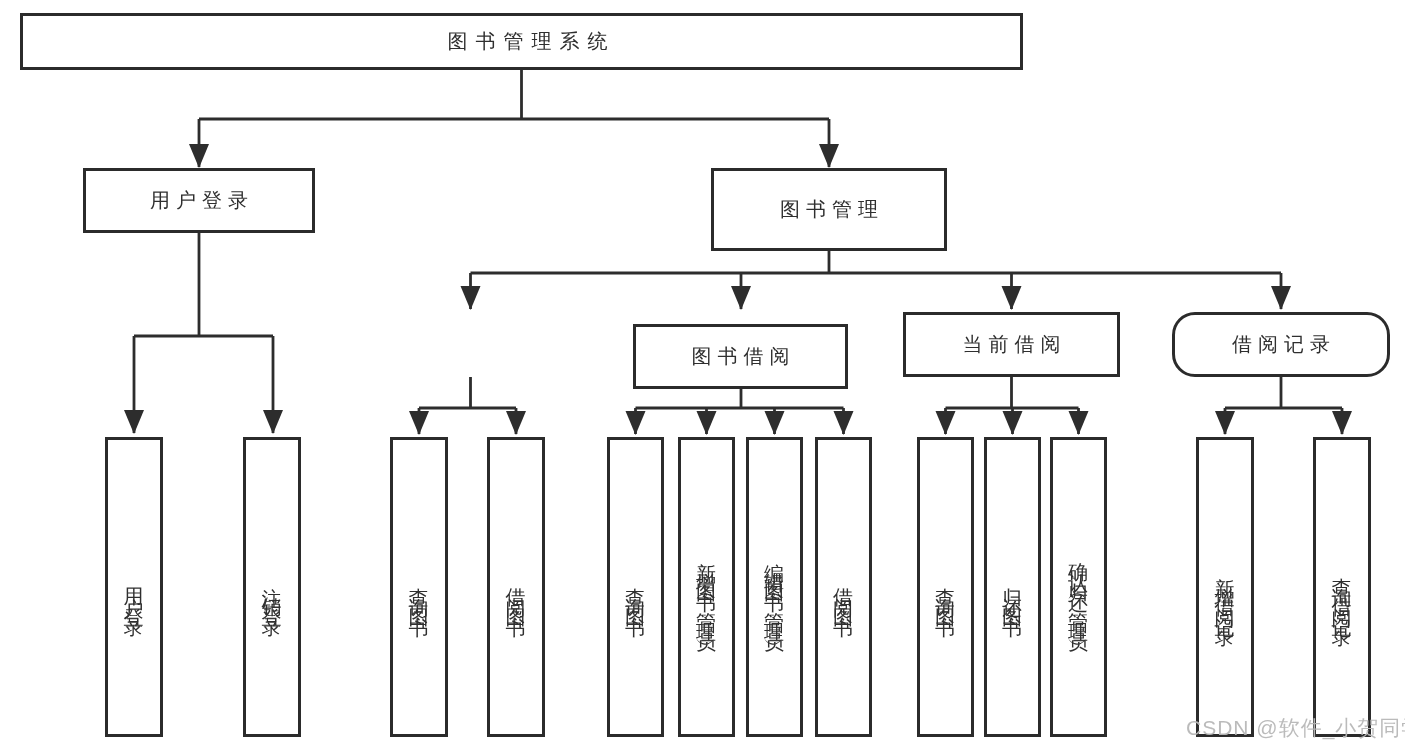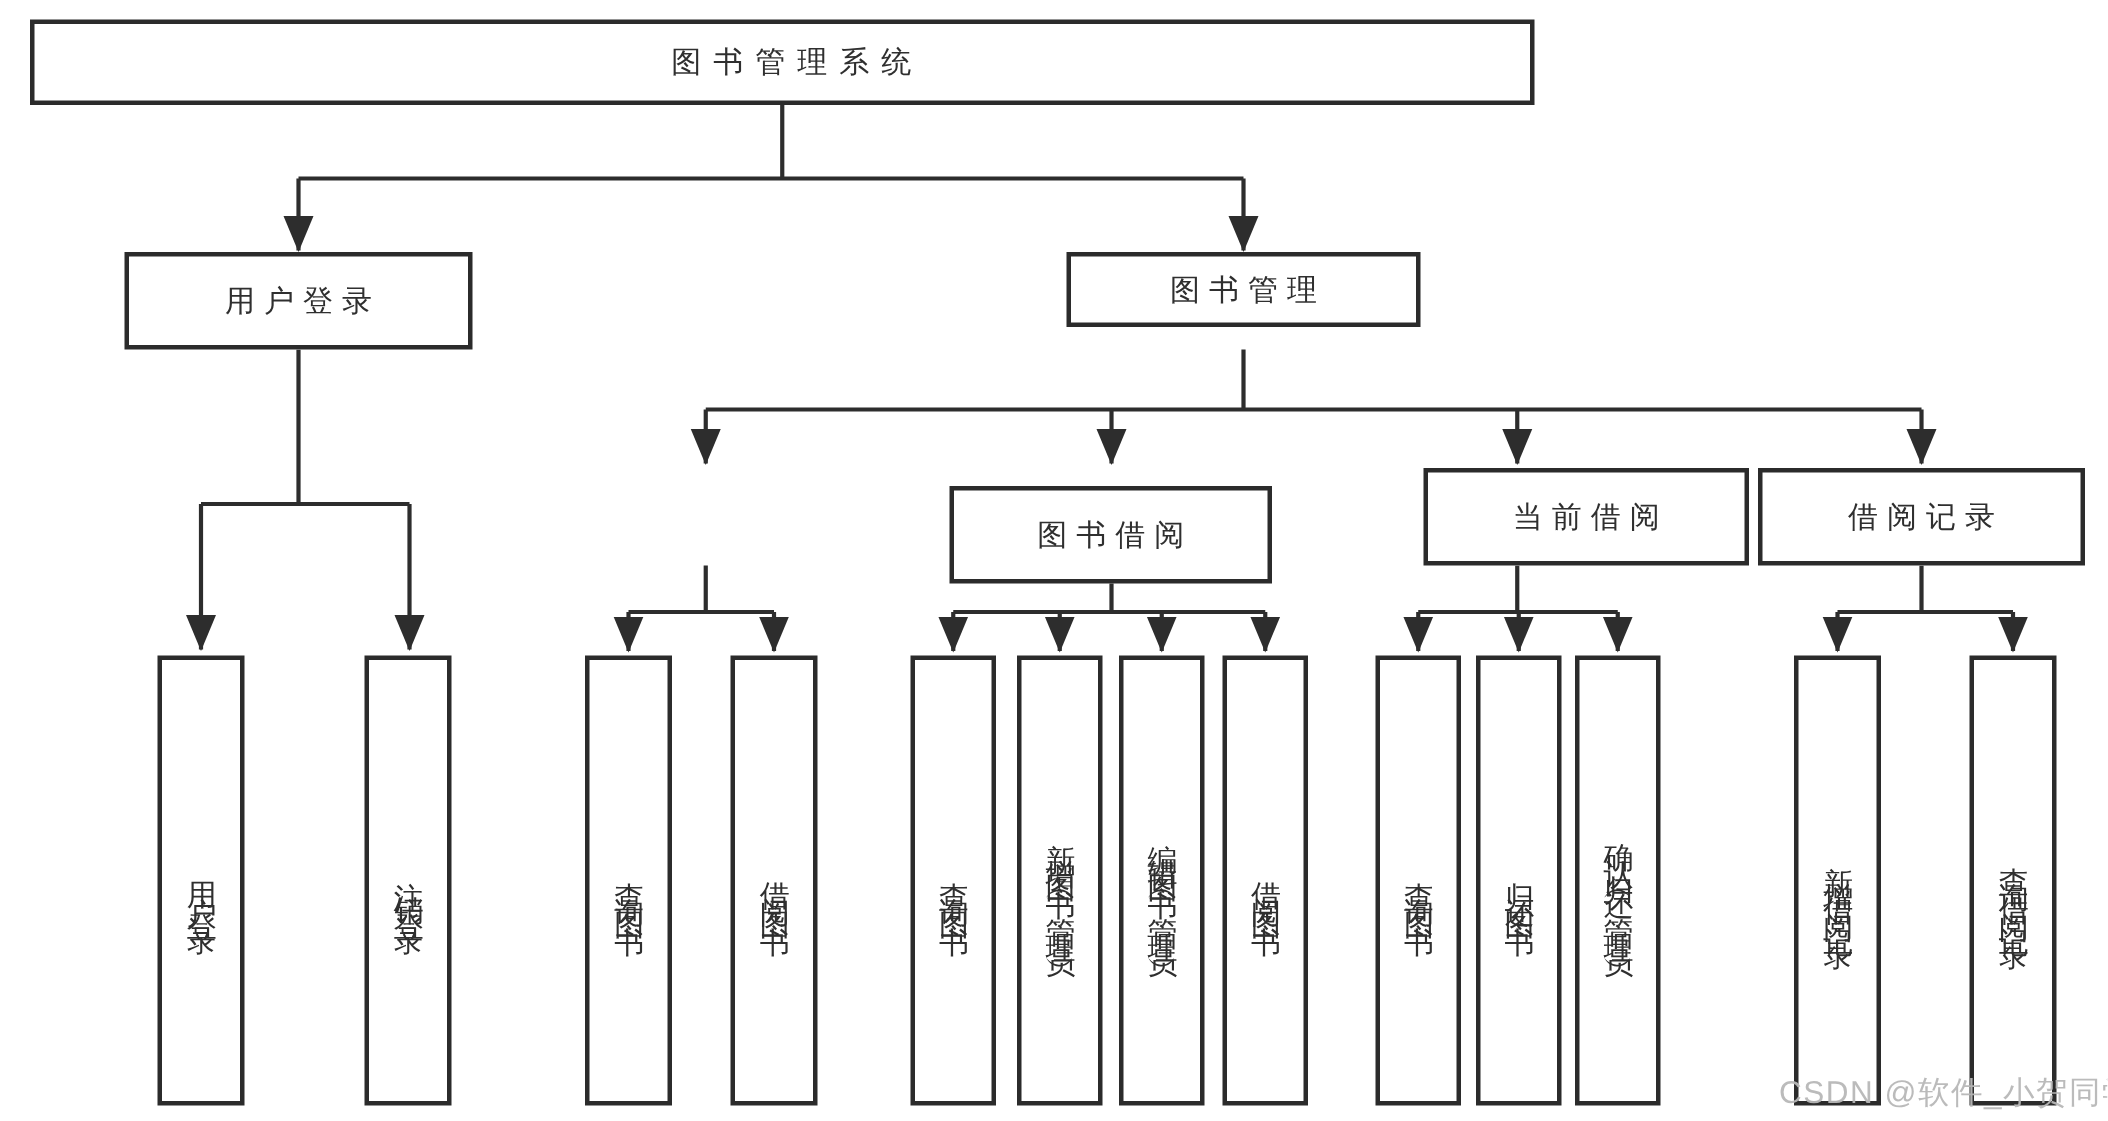--- a/index.html
+++ b/index.html
@@ -17,25 +17,25 @@
     box-sizing:border-box;
     border:3px solid #2b2b2b;
     background:#ffffff;
     display:flex;align-items:center;justify-content:center;
     font-size:20px;
     letter-spacing:6px;text-indent:6px;
     white-space:nowrap;
   }
   #n-root{left:20px;top:13px;width:1003px;height:57px;letter-spacing:8px;text-indent:8px;padding-left:12px;}
   #n-user-login{left:83px;top:168px;width:232px;height:65px;}
-  #n-book-mgmt{left:711px;top:168px;width:236px;height:50px;}
+  #n-book-mgmt{left:711px;top:168px;width:236px;height:83px;}
   #n-new-book{left:362px;top:312px;width:217px;height:65px;}
   #n-book-borrow{left:633px;top:312px;width:215px;height:65px;margin-top:12px;}
-  #n-current-borrow{left:903px;top:312px;width:217px;height:65px;margin-left:46px;}
-  #n-borrow-records{left:1172px;top:312px;width:218px;height:65px;}
+  #n-current-borrow{left:903px;top:312px;width:217px;height:65px;}
+  #n-borrow-records{left:1172px;top:312px;width:218px;height:65px;border-radius:23px;}
   .vbox{
     position:absolute;
     top:437px;height:300px;width:58px;
     box-sizing:border-box;
     border:3px solid #2b2b2b;
     background:#ffffff;
     display:flex;align-items:center;justify-content:center;
   }
   .vbox span{
     writing-mode:vertical-rl;

